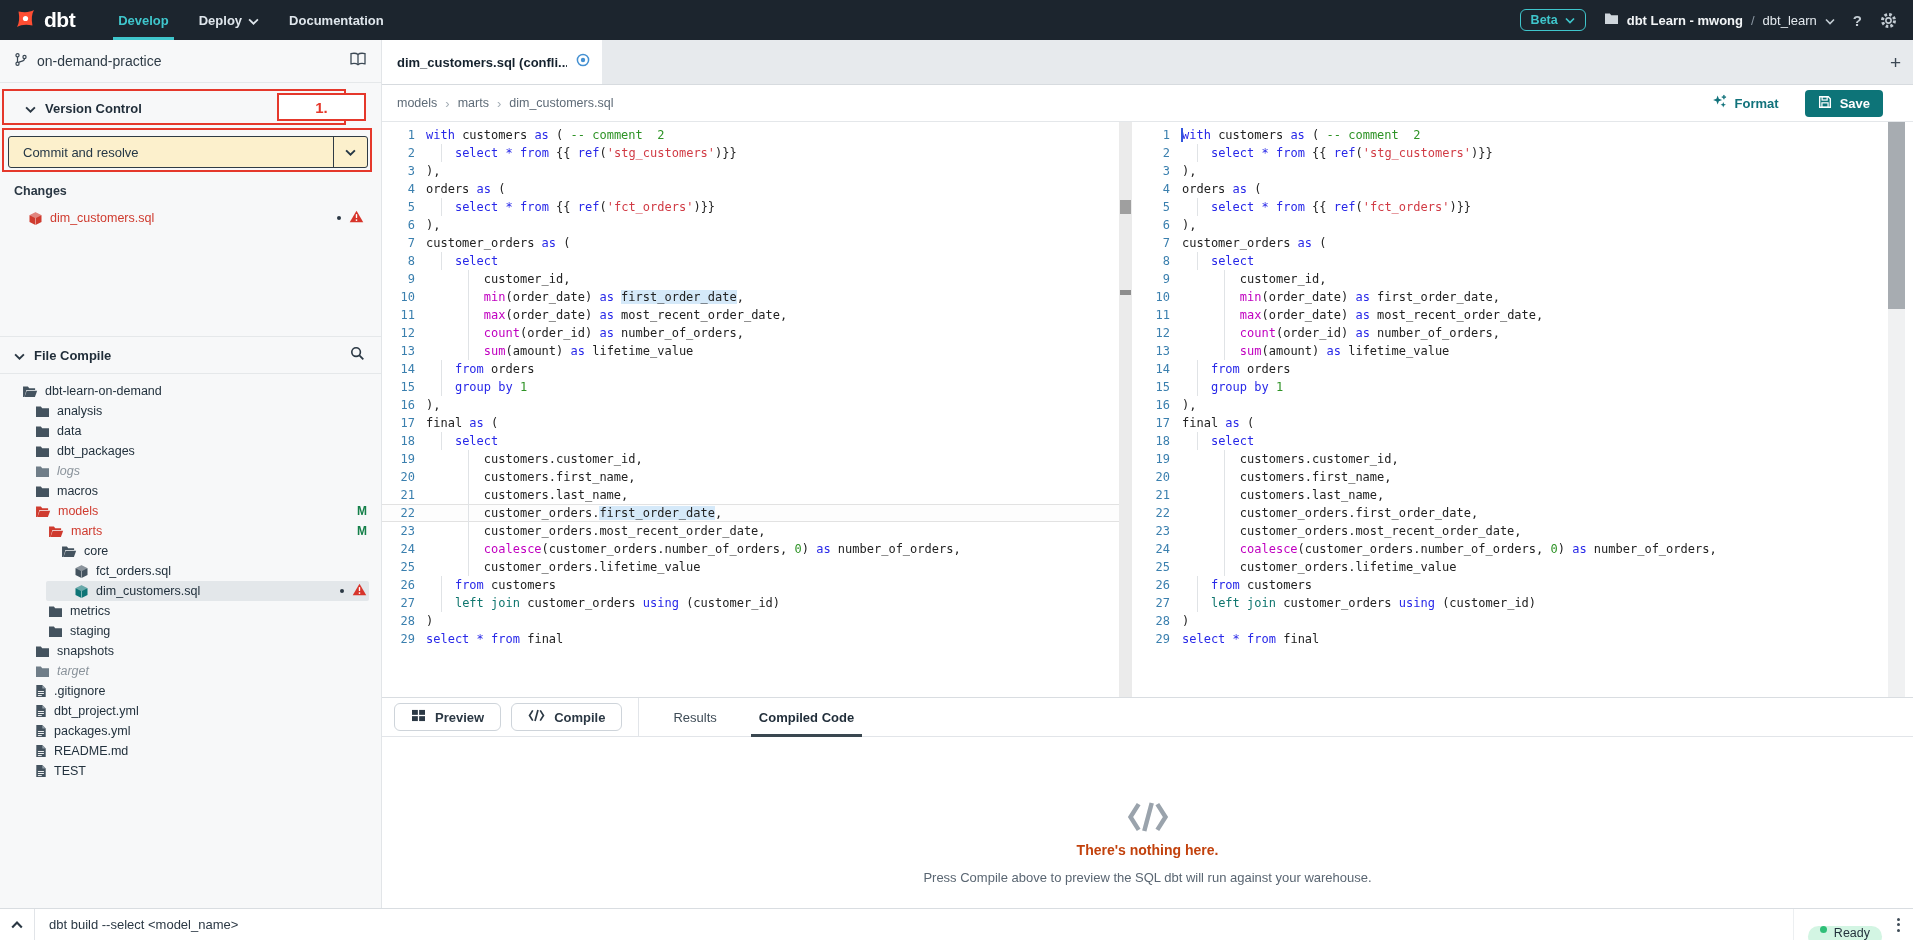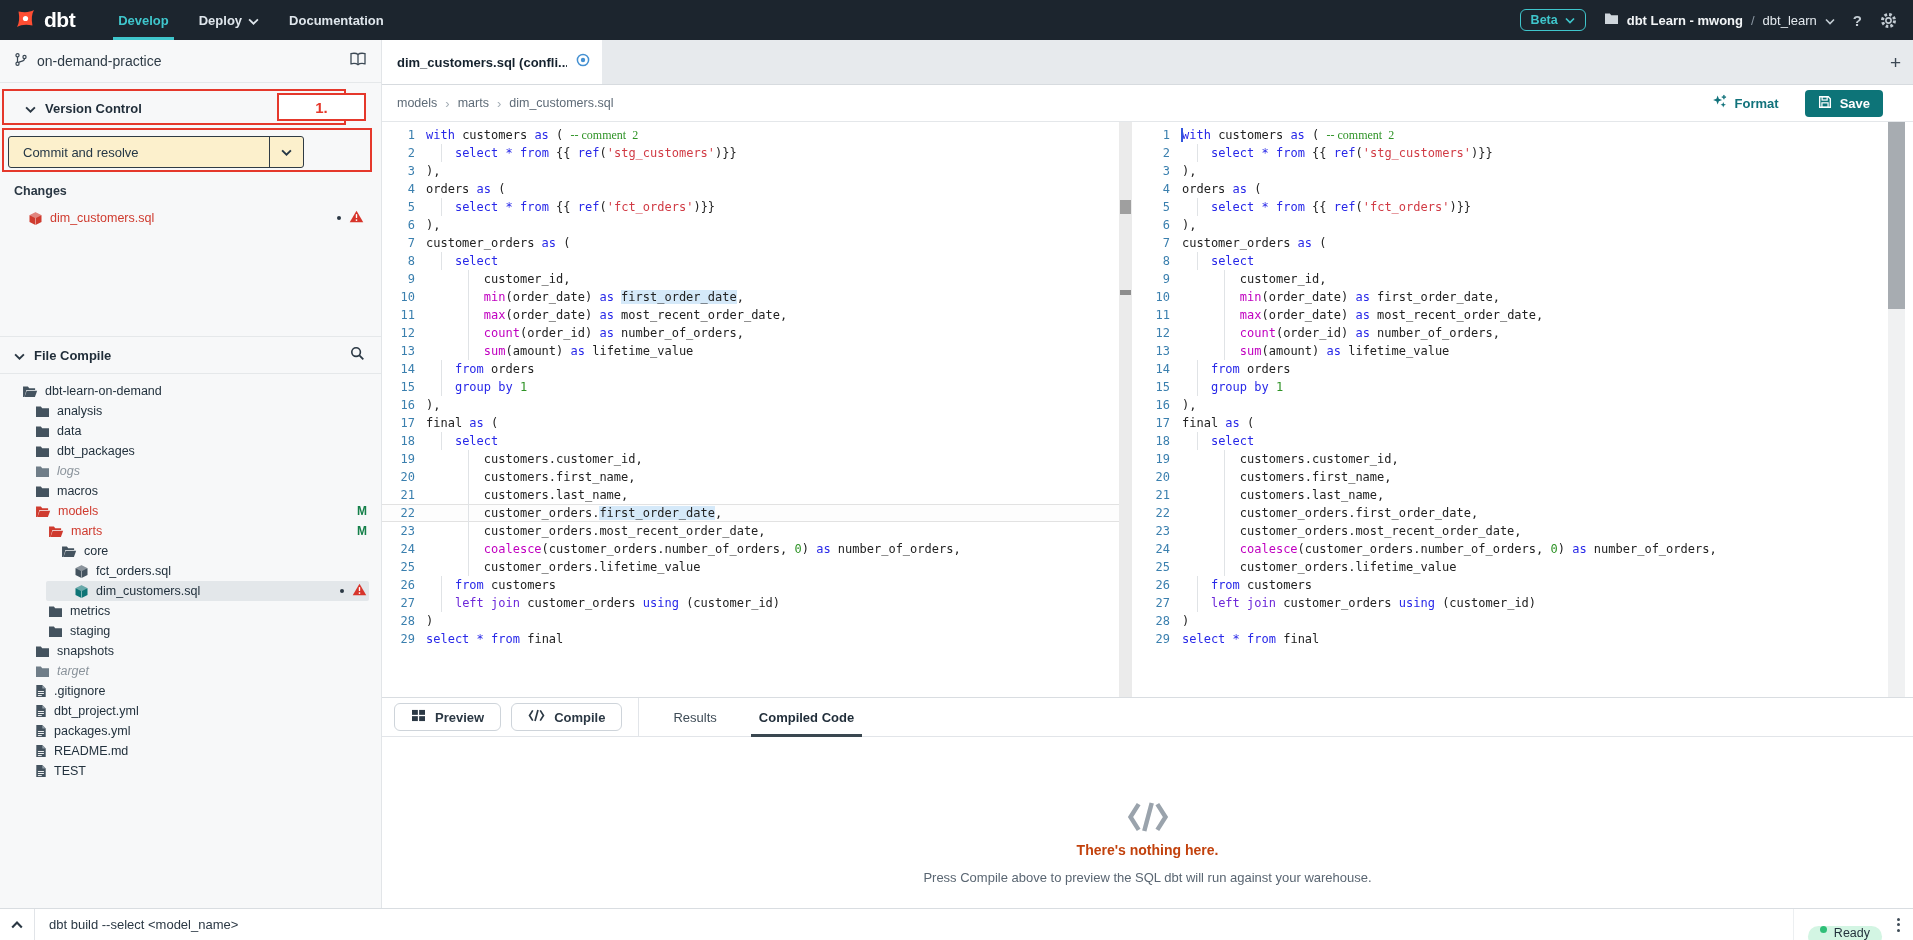--- a/index.html
+++ b/index.html
@@ -30,21 +30,21 @@
 
   
   #sidebar { position:absolute; top:40px; left:0; width:382px; height:868px; background:#f7f8f9;
     border-right:1px solid #e2e5e8; }
   .branch-row { position:absolute; top:0; left:0; right:0; height:43px; border-bottom:1px solid #e5e8ea;
     display:flex; align-items:center; padding:0 14px; gap:9px; }
   .branch-label { font-size:14px; color:#2e3b46; flex:1; }
   .vc-header { position:absolute; top:50px; left:11px; width:346px; height:36px; display:flex;
     align-items:center; padding-left:14px; gap:9px; cursor:pointer; }
   .section-title { font-size:13px; font-weight:bold; color:#1f2c38; }
-  .commit-btn { position:absolute; top:96px; left:8px; width:296px; height:32px; background:#fcf0cc;
+  .commit-btn { position:absolute; top:96px; left:8px; width:360px; height:32px; background:#fcf0cc;
     border:1.5px solid #2f3b45; border-radius:3px; display:flex; align-items:center; cursor:pointer; }
   .commit-label { font-size:13px; color:#253746; padding-left:14px; flex:1; }
   .commit-caret { width:34px; height:100%; border-left:1px solid #2f3b45; display:flex;
     align-items:center; justify-content:center; color:#253746; }
   .changes-label { position:absolute; top:144px; left:14px; font-size:12.5px; font-weight:bold; color:#2b3844; }
   .changes-row { position:absolute; top:168px; left:0; right:0; height:20px; display:flex;
     align-items:center; padding-left:28px; padding-right:17px; gap:7px; cursor:pointer; }
   .changes-file { font-size:12.5px; color:#cf3b2f; }
   .row-right { margin-left:auto; display:flex; align-items:center; gap:8px; }
   .mod-dot { width:4px; height:4px; border-radius:50%; background:#2b3844; }
@@ -100,23 +100,23 @@
     font-size:12px; line-height:18px; cursor:text; }
   .line-num { flex:none; width:33px; text-align:right; color:#3a7fae; user-select:none; }
   #pane-right .line-num { width:30px; }
   .line-code { position:relative; white-space:pre; color:#222; margin-left:11px; flex:1; }
   #pane-right .line-code { margin-left:12px; }
   .code-line.active-line { background:#fdfdfd;
     box-shadow: inset 0 1px 0 #e2e2e2, inset 0 -1px 0 #e2e2e2; }
   .tk-kw { color:#2828e8; }
   .tk-fn { color:#c000c0; }
   .tk-str { color:#d13b45; }
-  .tk-cm { color:#2e9326;font-family:Liberation Serif, serif; }
+  .tk-cm { color:#2e9326; }
   .tk-num { color:#2e9326; }
-  .tk-join { color:#6d28d9; }
+  .tk-join { color:#0f766e; }
   .word-hl { background:#d5e9f9; }
   .guide { position:absolute; top:0; bottom:0; width:1px; background:#e0e3e6; }
   .cursor { position:absolute; left:-1px; top:2px; bottom:2px; width:1.5px; background:#3355dd; }
   #mid-scroll { position:absolute; left:737px; top:0; bottom:0; width:13px; background:#ebebeb; cursor:pointer; }
   #mid-scroll .thumb { position:absolute; left:1px; right:1px; top:78px; height:14px; background:#9f9f9f; }
   #mid-scroll .mark { position:absolute; left:1px; right:1px; top:168px; height:5px; background:#8d8d8d; }
   #right-scroll { position:absolute; left:1506px; top:0; bottom:0; width:17px; background:#f0f1f2; cursor:pointer; }
   #right-scroll .thumb { position:absolute; left:0; right:0; top:0; height:187px; background:#a7acb1; }
 
   

